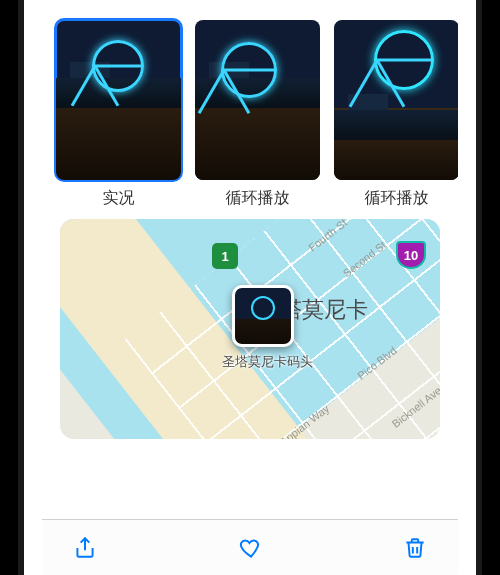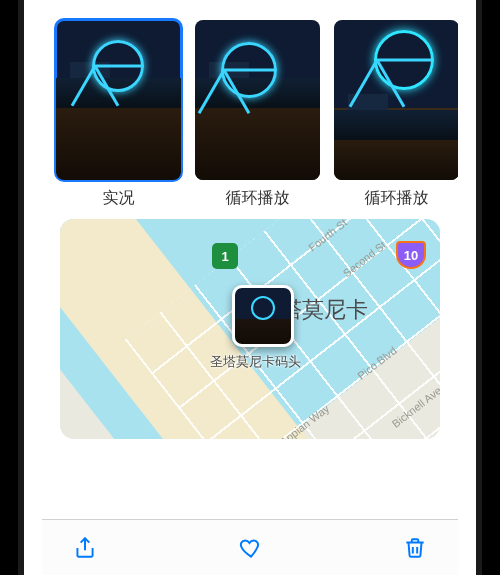--- a/index.html
+++ b/index.html
@@ -84,38 +84,38 @@
     background:
       repeating-linear-gradient(90deg, rgba(255,255,255,.9) 0 2px, transparent 2px 44px),
       repeating-linear-gradient(0deg, rgba(255,255,255,.9) 0 2px, transparent 2px 44px);
   }
   .hwy {
     position:absolute; width:26px; height:26px; border-radius:5px;
     background:#1e8f3e; color:#fff; font-weight:700; font-size:13px;
     display:flex; align-items:center; justify-content:center;
   }
   .hwy.g { left: 152px; top: 24px; }
-  .hwy.b { right: 14px; top: 22px; background:#8b5cf6; border-radius:4px 4px 50% 50%; width:30px; height:28px; border:2px solid #f97316; }
+  .hwy.b { right: 14px; top: 22px; background:#a21caf; border-radius:4px 4px 50% 50%; width:30px; height:28px; border:2px solid #14b8a6; }
   .street { position:absolute; color:#9a9a90; font-size:11px; transform: rotate(-38deg); }
   .st1{ right:90px; top:10px; } .st2{ right:50px; top:34px; } .st3{ right:106px; top:200px; }
   .st4{ right:40px; top:138px; } .st5{ right:-6px; top:182px; }
   .city {
     position:absolute; left:220px; top:76px; font-size:22px; color:#4a4a4a; font-weight:400;
   }
   .pin {
     position:absolute; left:172px; top:66px; width:62px; height:62px; border-radius:10px;
     background: linear-gradient(#0e1b33 0%,#0e1b33 55%,#1b130c 55%,#120c06 100%);
     border: 3px solid #fff; box-shadow: 0 3px 8px rgba(0,0,0,.4);
   }
   .pin .mini {
     position:absolute; width:24px; height:24px; left:16px; top:8px;
     border:2px solid #3ad6ff; border-radius:50%;
   }
   .pin-lbl {
-    position:absolute; left:150px; top:134px; font-size:13px; color:#4a4a4a;
+    position:absolute; left:162px; top:134px; font-size:13px; color:#4a4a4a;
     text-shadow: 0 0 3px #fff, 0 0 3px #fff;
   }
 
   
   .toolbar {
     position:absolute; left:0; right:0; bottom:0; height:56px;
     border-top:1px solid #d0d0d0; background:#fcfcfc;
     display:flex; align-items:center; justify-content:space-between;
     padding: 0 28px;
   }

